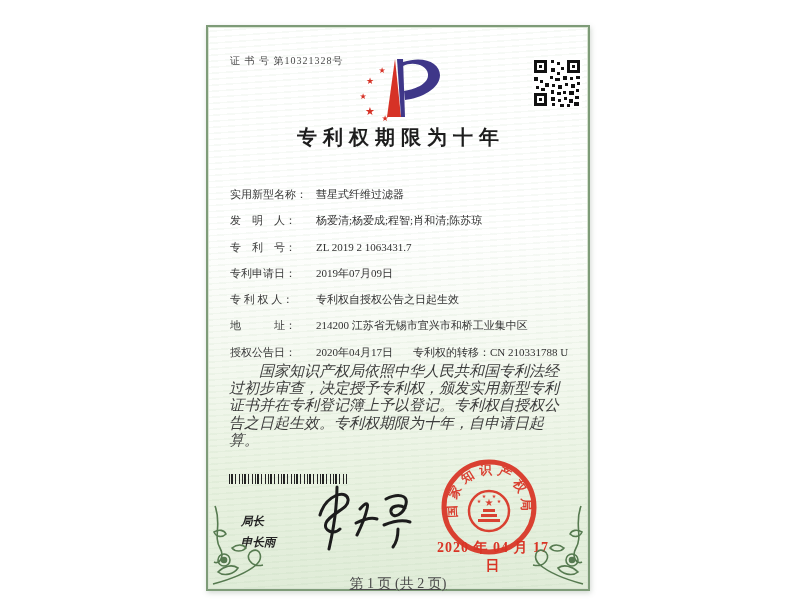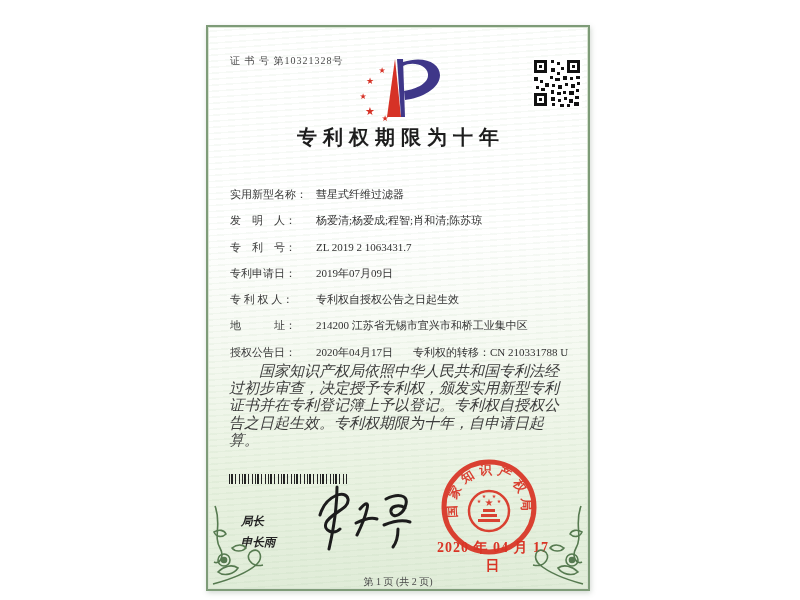--- a/index.html
+++ b/index.html
@@ -43,21 +43,21 @@
 
   .director { position:absolute; left:33px; top:484px; font-size:11.5px; font-weight:bold;
               color:#222; line-height:21px;font-style:italic; }
   .signature { position:absolute; left:98px; top:452px; width:108px; height:78px; }
 
   .seal { position:absolute; left:233px; top:432px; width:96px; height:96px; opacity:.93; }
   .seal-date { position:absolute; left:229px; top:512px; width:112px; text-align:center;
                font-size:14px; font-weight:bold; color:#d93425; letter-spacing:1px; }
 
   .footer { position:absolute; left:0; top:548px; width:100%; text-align:center;
-            font-size:10px; color:#4a4a4a; }
+            font-size:14px; color:#4a4a4a;text-decoration:underline; }
 
   .flourish { position:absolute; width:66px; height:84px; bottom:3px; }
   .flourish.fl-left  { left:2px; }
   .flourish.fl-right { right:2px; transform:scaleX(-1); }
 </style>
 </head>
 <body>
 
 <div class="stage">
   <div class="cert">

